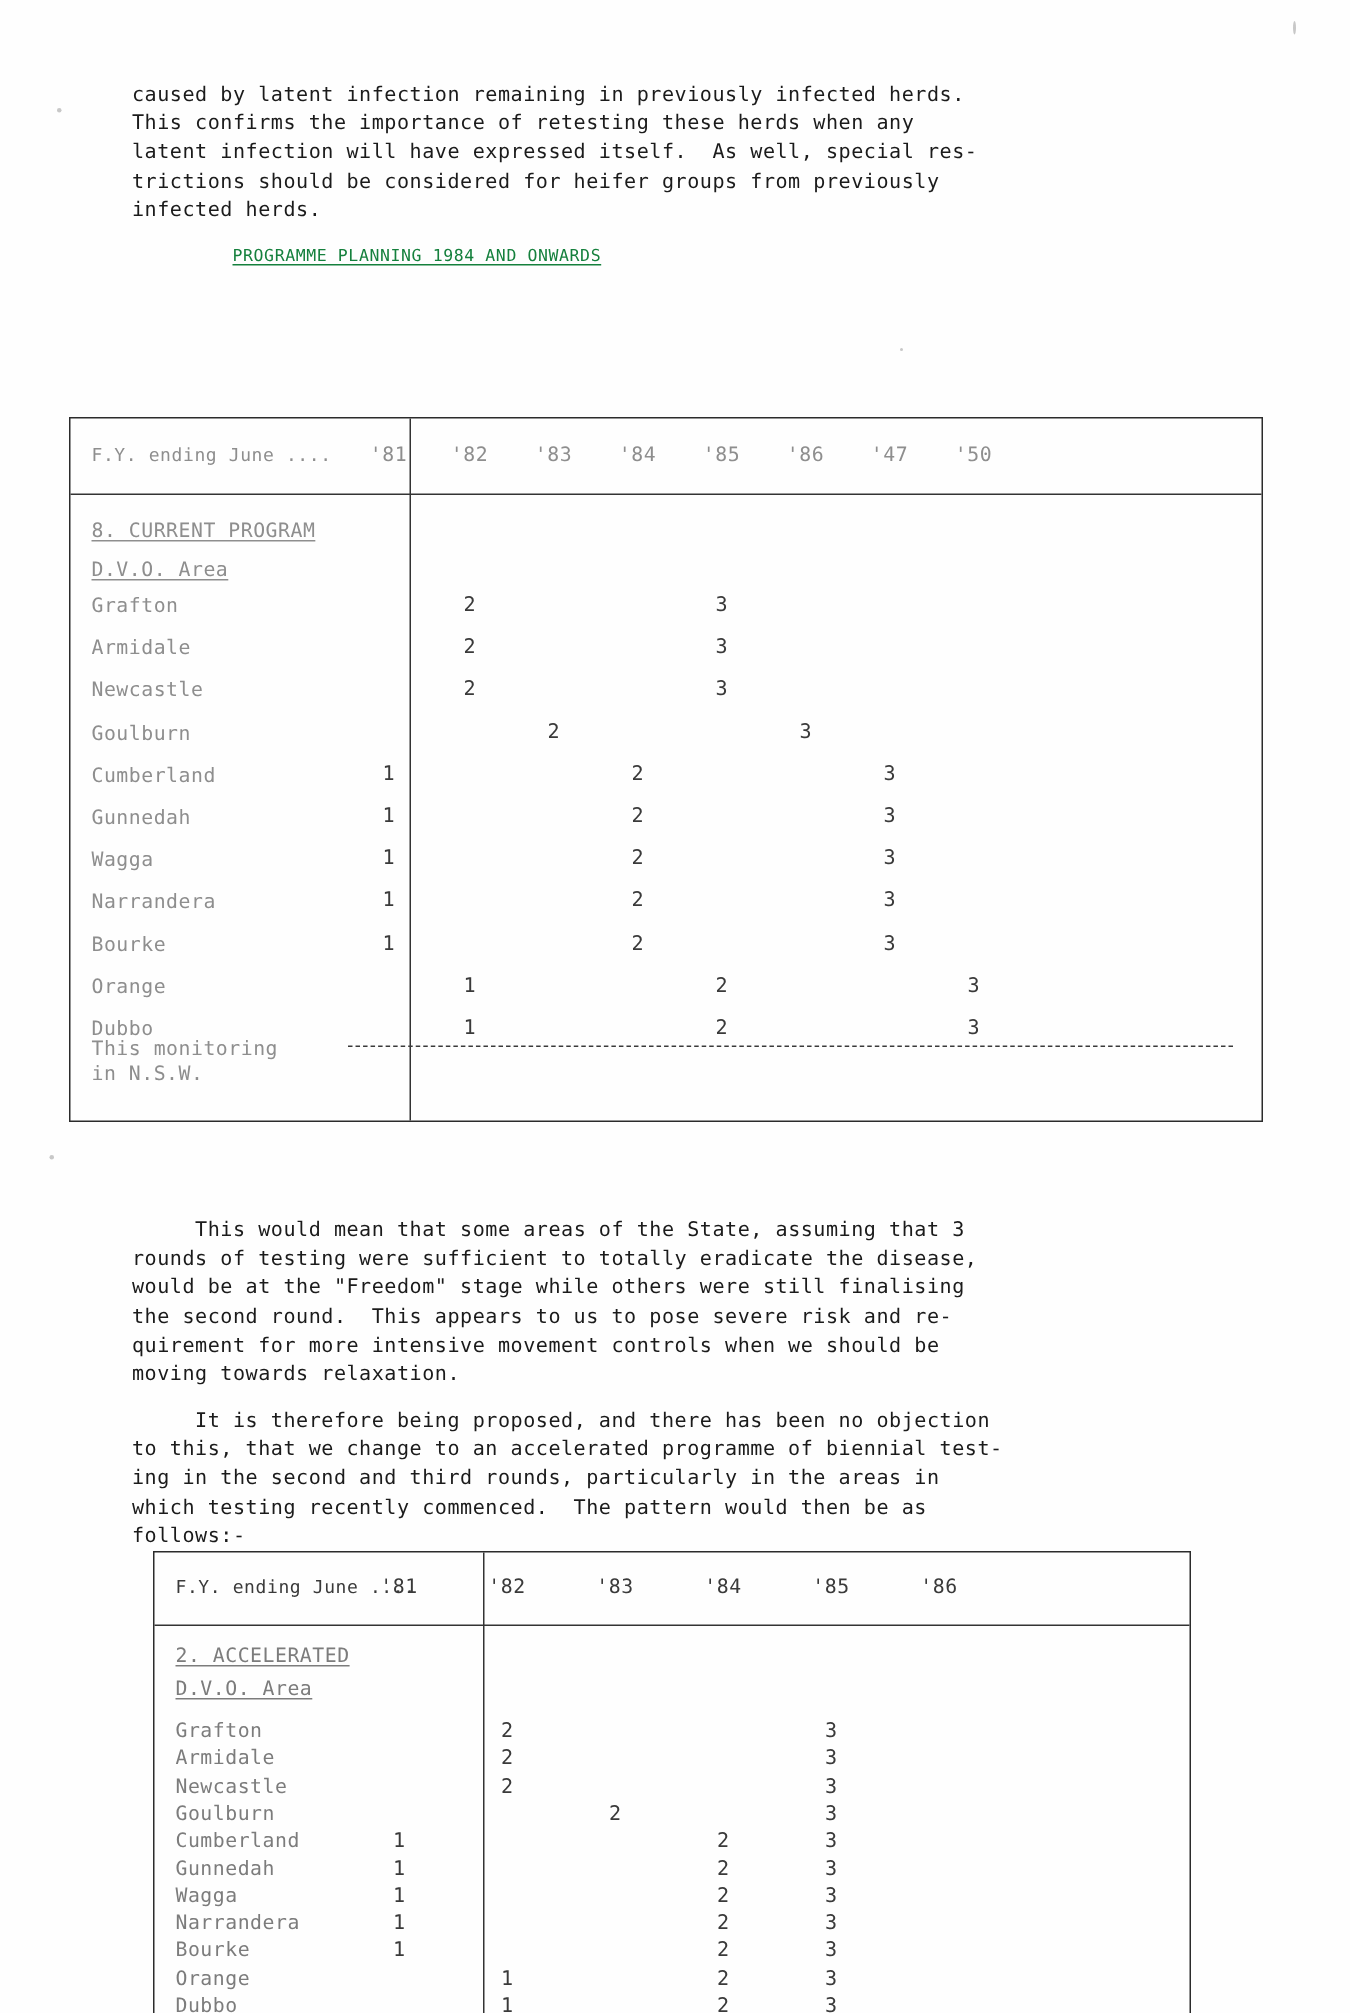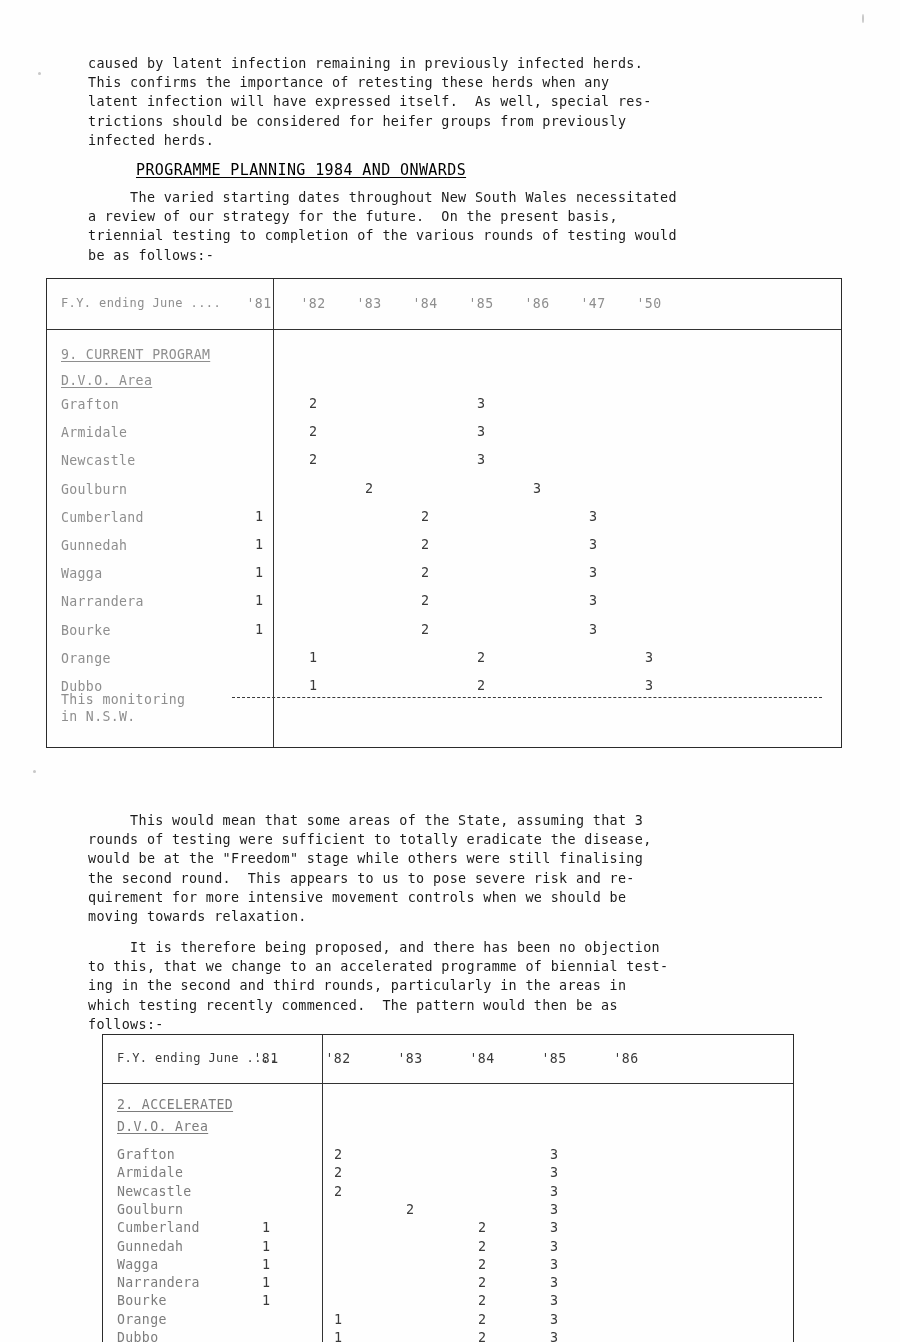--- a/index.html
+++ b/index.html
@@ -52,25 +52,25 @@
     width: 790px;
     font-size: 13.4px;
     line-height: 19.2px;
     letter-spacing: .35px;
     color: #181818;
     white-space: pre-wrap;
   }
 
   .section-heading {
     position: absolute;
-    left: 136px;
-    font-size: 15px;
+    left: 155px;
+    font-size: 11px;
     line-height: 19.2px;
     letter-spacing: .4px;
-    color: #000000;
+    color: #15803d;
     text-decoration: underline;
     text-underline-offset: 2px;
   }
 
   
   .tbl {
     position: absolute;
     box-sizing: border-box;
     border: 1.4px solid #2b2b2b;
     background: transparent;
@@ -146,38 +146,34 @@
 
 
   <div class="para ink" style="top:54px;">caused by latent infection remaining in previously infected herds.
 This confirms the importance of retesting these herds when any
 latent infection will have expressed itself.  As well, special res-
 trictions should be considered for heifer groups from previously
 infected herds.</div>
 
   <div class="section-heading" style="top:161px;">PROGRAMME PLANNING 1984 AND ONWARDS</div>
 
-  <div class="para ink" style="top:188px;">     The varied starting dates throughout New South Wales necessitated
-a review of our strategy for the future.  On the present basis,
-triennial testing to completion of the various rounds of testing would
-be as follows:-</div>
 
   <div class="tbl" id="table1" style="left:46px; top:278px; width:796px; height:470px;">
     <div class="vrule" style="left:226px;"></div>
     <div class="hrule" style="top:50px;"></div>
   <div class="tbl-header-label faded" style="left: 14px; top: 17px;">F.Y. ending June ....</div>
       <div class="tbl-colhead faded" style="left: 190px; top: 17px; width: 44px;">'81</div>
       <div class="tbl-colhead faded" style="left: 244px; top: 17px; width: 44px;">'82</div>
       <div class="tbl-colhead faded" style="left: 300px; top: 17px; width: 44px;">'83</div>
       <div class="tbl-colhead faded" style="left: 356px; top: 17px; width: 44px;">'84</div>
       <div class="tbl-colhead faded" style="left: 412px; top: 17px; width: 44px;">'85</div>
       <div class="tbl-colhead faded" style="left: 468px; top: 17px; width: 44px;">'86</div>
       <div class="tbl-colhead faded" style="left: 524px; top: 17px; width: 44px;">'47</div>
       <div class="tbl-colhead faded" style="left: 580px; top: 17px; width: 44px;">'50</div>
-      <div class="tbl-rowlabel u faded" style="left: 14px; top: 68px;">9. CURRENT PROGRAM</div>
+      <div class="tbl-rowlabel u faded" style="left: 14px; top: 68px;">8. CURRENT PROGRAM</div>
       <div class="tbl-rowlabel u faded" style="left: 14px; top: 94px;">D.V.O. Area</div>
       <div class="tbl-rowlabel faded" style="left: 14px; top: 118px;">Grafton</div>
       <div class="tbl-cell ink-mid" style="left: 246px; top: 117px; width: 40px;">2</div>
       <div class="tbl-cell ink-mid" style="left: 414px; top: 117px; width: 40px;">3</div>
       <div class="tbl-rowlabel faded" style="left: 14px; top: 146.2px;">Armidale</div>
       <div class="tbl-cell ink-mid" style="left: 246px; top: 145.2px; width: 40px;">2</div>
       <div class="tbl-cell ink-mid" style="left: 414px; top: 145.2px; width: 40px;">3</div>
       <div class="tbl-rowlabel faded" style="left: 14px; top: 174.4px;">Newcastle</div>
       <div class="tbl-cell ink-mid" style="left: 246px; top: 173.4px; width: 40px;">2</div>
       <div class="tbl-cell ink-mid" style="left: 414px; top: 173.4px; width: 40px;">3</div>

